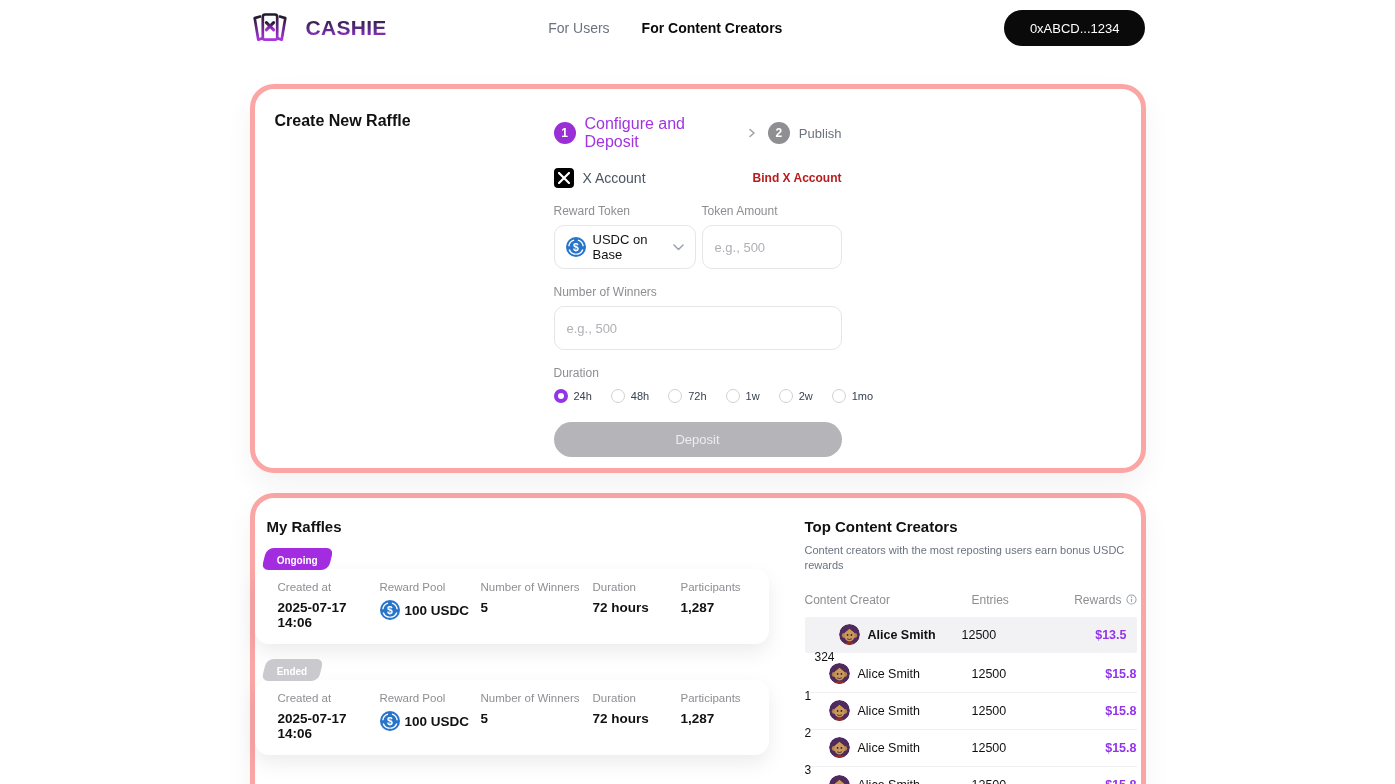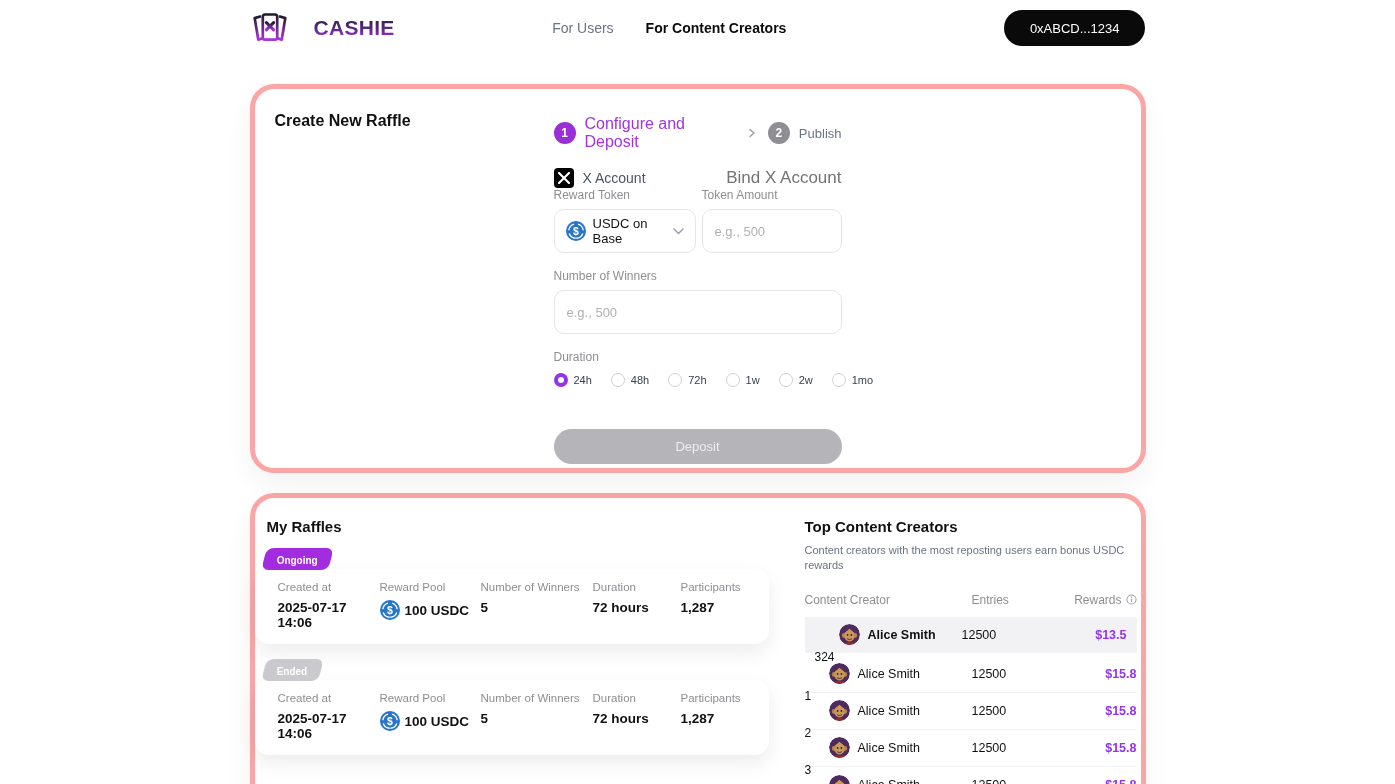--- a/index.html
+++ b/index.html
@@ -3,21 +3,21 @@
 <meta charset="utf-8">
 <style>
   * { margin:0; padding:0; box-sizing:border-box; }
   html,body { width:1395px; height:784px; overflow:hidden; background:#ffffff;
     font-family:"Liberation Sans", sans-serif; color:#111; }
   .page { width:1395px; height:784px; position:relative; }
   .shell { width:896px; margin:0 auto; }
 
   
   .header { height:56px; display:flex; align-items:center; justify-content:space-between; }
-  .brand { display:flex; align-items:center; gap:24px; }
+  .brand { display:flex; align-items:center; gap:16px; }
   .brand-name { font-size:21px; font-weight:800; letter-spacing:.3px;
     background:linear-gradient(180deg,#241c2e 0%,#5b2a86 55%,#a934e0 100%);
     -webkit-background-clip:text; background-clip:text; color:transparent; }
   .nav { display:flex; align-items:center; gap:32px; margin-left:-60px; }
   .nav-item { font-size:14px; color:#6b7280; cursor:pointer; }
   .nav-item.active { color:#0a0a0a; font-weight:700; }
   .wallet-btn { height:36px; padding:0 26px; border-radius:18px; background:#0a0a0a;
     color:#fff; font-size:13px; border:none; display:flex; align-items:center; cursor:pointer; }
 
   
@@ -34,42 +34,42 @@
   .step-circle.s2 { background:#8e8e93; }
   .step-label-1 { font-size:16px; font-weight:500; color:#a134e0; }
   .step-label-2 { font-size:13px; color:#6b7280; }
   .step-chevron { color:#9ca3af; margin:0 2px; display:flex; }
 
   .xaccount-row { display:flex; align-items:center; justify-content:space-between; margin-top:17px; }
   .xaccount-left { display:flex; align-items:center; gap:9px; }
   .x-logo { width:20px; height:20px; border-radius:4px; background:#000; color:#fff;
     font-size:13px; font-weight:700; display:flex; align-items:center; justify-content:center; }
   .xaccount-label { font-size:14px; color:#4b5563; }
-  .bind-link { font-size:17px; font-weight:400; color:#737373; cursor:pointer; }
-
-  .field-grid { display:grid; grid-template-columns:142px 140px; gap:6px; }
+  .bind-link { font-size:12px; font-weight:700; color:#b91c1c; cursor:pointer; }
+
+  .field-grid { display:grid; grid-template-columns:142px 140px; gap:6px; margin-top:16px; }
   .field-label { font-size:12px; color:#8e8e93; margin-bottom:7px; }
   .box { height:44px; border:1px solid #e5e5ea; border-radius:10px; background:#fff;
     display:flex; align-items:center; padding:0 11px; }
   .select-box { justify-content:space-between; cursor:pointer; }
   .select-left { display:flex; align-items:center; gap:7px; }
   .select-value { font-size:13px; font-weight:500; color:#111; }
   .text-input { width:100%; height:44px; border:1px solid #e5e5ea; border-radius:10px;
     padding:0 12px; font-size:13px; font-family:inherit; color:#111; outline:none; }
   .text-input::placeholder { color:#b0b0b5; }
   .full-field { margin-top:16px; }
 
   .duration-wrap { margin-top:16px; }
   .radio-row { display:flex; align-items:center; gap:19px; margin-top:9px; }
   .radio-opt { display:flex; align-items:center; gap:6px; cursor:pointer; }
   .radio-dot { width:14px; height:14px; border-radius:50%; border:1.5px solid #d1d1d6; background:#fff; flex:none; }
   .radio-opt.selected .radio-dot { border:4.5px solid #9333ea; }
   .radio-label { font-size:11px; color:#374151; }
 
-  .deposit-btn { width:100%; height:35px; margin-top:42px; border:none; border-radius:18px;
+  .deposit-btn { width:100%; height:35px; margin-top:19px; border:none; border-radius:18px;
     background:#b4b4b9; color:#ededf0; font-size:13px; font-weight:500; font-family:inherit; cursor:default; }
 
   
   .bottom-card { margin-top:20px; padding:20px 15px 30px 0; display:flex; gap:36px; min-height:300px; }
   .raffles-col { width:514px; flex:none; }
   .raffles-title { font-size:15px; font-weight:700; margin:0 0 13px 12px; }
   .raffle-group { margin-top:0; }
   .raffle-group + .raffle-group { margin-top:15px; }
   .status-badge { display:inline-block; transform:skewX(-14deg); border-radius:7px;
     margin-left:9px; padding:2px 13px; position:relative; z-index:2; }

